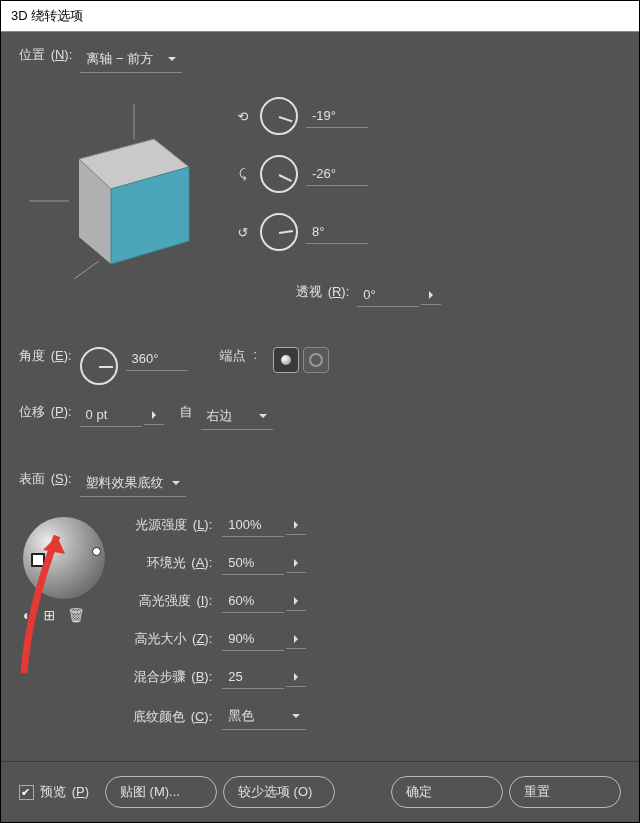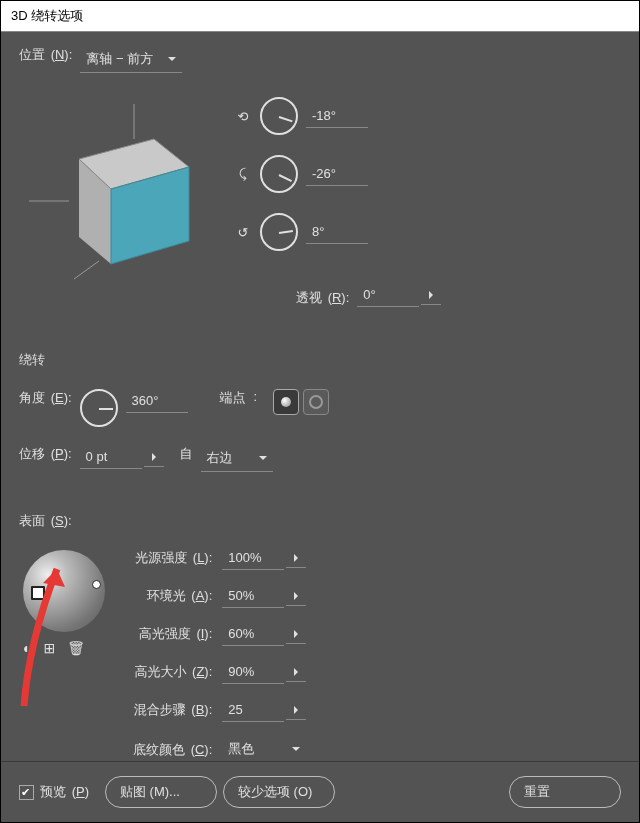--- a/index.html
+++ b/index.html
@@ -18,21 +18,21 @@
   .cube-container{width:195px;height:200px;position:relative;}
   .rot-col{display:flex;flex-direction:column;gap:20px;margin-top:8px;}
   .rot-row{display:flex;align-items:center;gap:8px;}
   .rot-icon{width:18px;height:14px;color:#e0e0e0;font-size:13px;display:flex;align-items:center;justify-content:center;}
   .dial{width:34px;height:34px;border:2px solid #e0e0e0;border-radius:50%;position:relative;}
   .dial::after{content:"";position:absolute;width:14px;height:2px;background:#e0e0e0;left:50%;top:50%;transform-origin:left center;}
   .dial.a-18::after{transform:rotate(18deg);}
   .dial.a-26::after{transform:rotate(26deg);}
   .dial.a8::after{transform:rotate(-8deg);}
   .dial.a360::after{transform:rotate(0deg);}
-  .perspective-row{display:flex;align-items:flex-end;gap:8px;margin-left:62px;margin-top:12px;}
+  .perspective-row{display:flex;align-items:flex-start;gap:8px;margin-left:62px;margin-top:12px;}
   .divider{height:1px;background:#3a3a3a;margin:10px -18px;}
   .section-title{color:#ddd;margin:4px 0 10px;}
   .endpoint{display:flex;gap:4px;margin-left:8px;}
   .endpoint .cap{width:24px;height:24px;border:1px solid #888;border-radius:4px;display:flex;align-items:center;justify-content:center;background:#5a5a5a;}
   .endpoint .cap.sel{background:#3a3a3a;border-color:#aaa;}
   .cap-dot1{width:10px;height:10px;border-radius:50%;background:radial-gradient(circle at 35% 35%,#fff,#888);}
   .cap-dot2{width:10px;height:10px;border-radius:50%;border:2px solid #999;}
   .shade-ball{width:82px;height:82px;border-radius:50%;background:radial-gradient(circle at 30% 30%,#eee,#bbb 25%,#777 70%,#555);position:relative;margin:4px;}
   .light-dot{position:absolute;width:10px;height:10px;border-radius:50%;background:#fff;border:1px solid #222;}
   .light-dot.main{left:8px;top:36px;width:10px;height:10px;border-radius:1px;background:#fff;border:2px solid #222;}
@@ -83,21 +83,21 @@
           <polygon points="92,100 170,78 170,152 92,175" fill="#4aa6b8"></polygon>
           <polygon points="60,70 135,50 170,78 92,100 60,70" fill="none" stroke="#888" stroke-width="1"></polygon>
           <polygon points="92,100 170,78 170,152 92,175" fill="none" stroke="#3a8a9a" stroke-width="1"></polygon>
         </svg>
       </div>
       <div class="rot-col">
         <div class="rot-row">
           <span class="rot-icon">⟲</span>
           <div class="dial a-18"></div>
           <div class="num-field">
-            <div class="num-val">-18°</div>
+            <div class="num-val">-19°</div>
           </div>
         </div>
         <div class="rot-row">
           <span class="rot-icon">⤹</span>
           <div class="dial a-26"></div>
           <div class="num-field">
             <div class="num-val">-26°</div>
           </div>
         </div>
         <div class="rot-row">
@@ -117,21 +117,20 @@
             <div class="step-btn">
                 <span class="chev-right"></span>
               </div>
           </div>
         </div>
       </div>
     </div>
 
     <div class="divider"></div>
 
-    <div class="section-title">绕转</div>
 
     <div class="row">
       <span class="label">
         <span>角度</span>
         <span class="label-key">(<span class="underline-key">E</span>):</span>
       </span>
       <div class="dial a360"></div>
       <div class="num-field">
         <div class="num-val">360°</div>
       </div>
@@ -165,20 +164,24 @@
       </div>
     </div>
 
     <div class="divider"></div>
 
     <div class="row">
       <span class="label">
         <span>表面</span>
         <span class="label-key">(<span class="underline-key">S</span>):</span>
       </span>
+      <div class="select">
+        <span>塑料效果底纹</span>
+        <span class="chev-down"></span>
+      </div>
     </div>
 
     <div class="row" style="align-items:flex-start;gap:24px;margin-top:6px">
       <div class="shade-wrap">
         <div class="shade-ball">
           <div class="light-dot main"></div>
           <div class="light-dot sec"></div>
         </div>
         <div class="below-ball">
           <span>◐</span>
@@ -244,15 +247,16 @@
 
     <div class="divider"></div>
   </div>
 
   <div class="footer">
     <label><span class="checkbox checked"></span><span>预览</span> <span class="label-key">(<span class="underline-key">P</span>)</span></label>
     <span class="spacer"></span>
     <div class="pill-btn">贴图 (M)...</div>
     <div class="pill-btn">较少选项 (O)</div>
     <div style="flex:1"></div>
+    <div class="pill-btn">确定</div>
     <div class="pill-btn">重置</div>
   </div>
 </div>
 
 </body></html>

